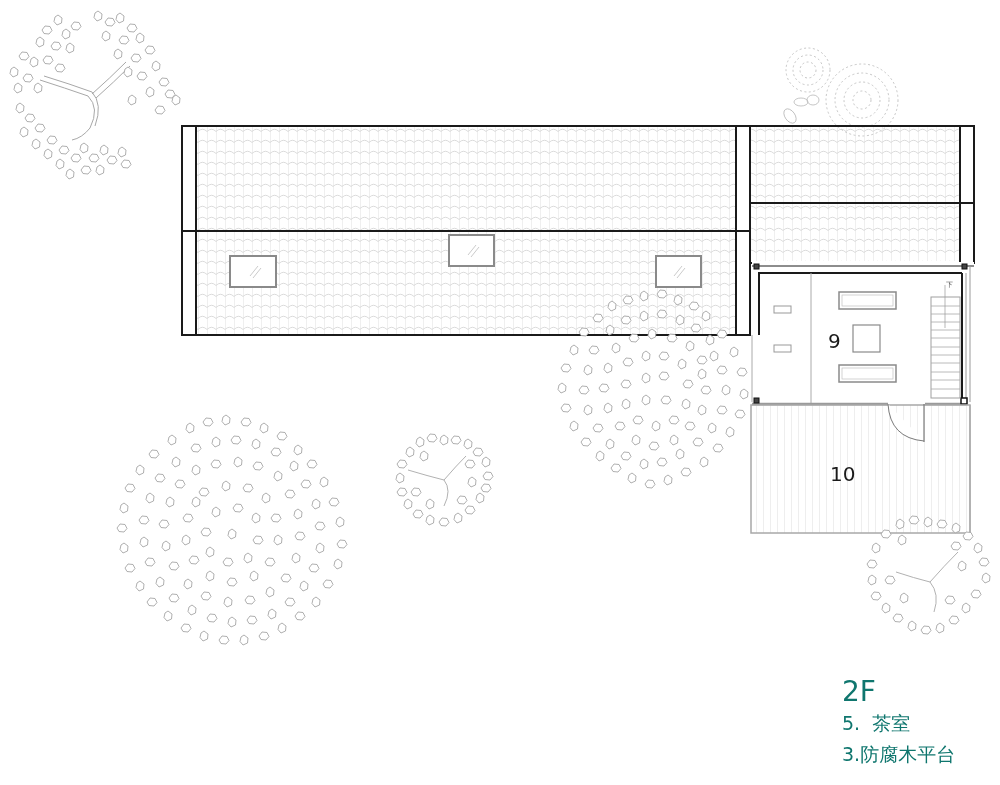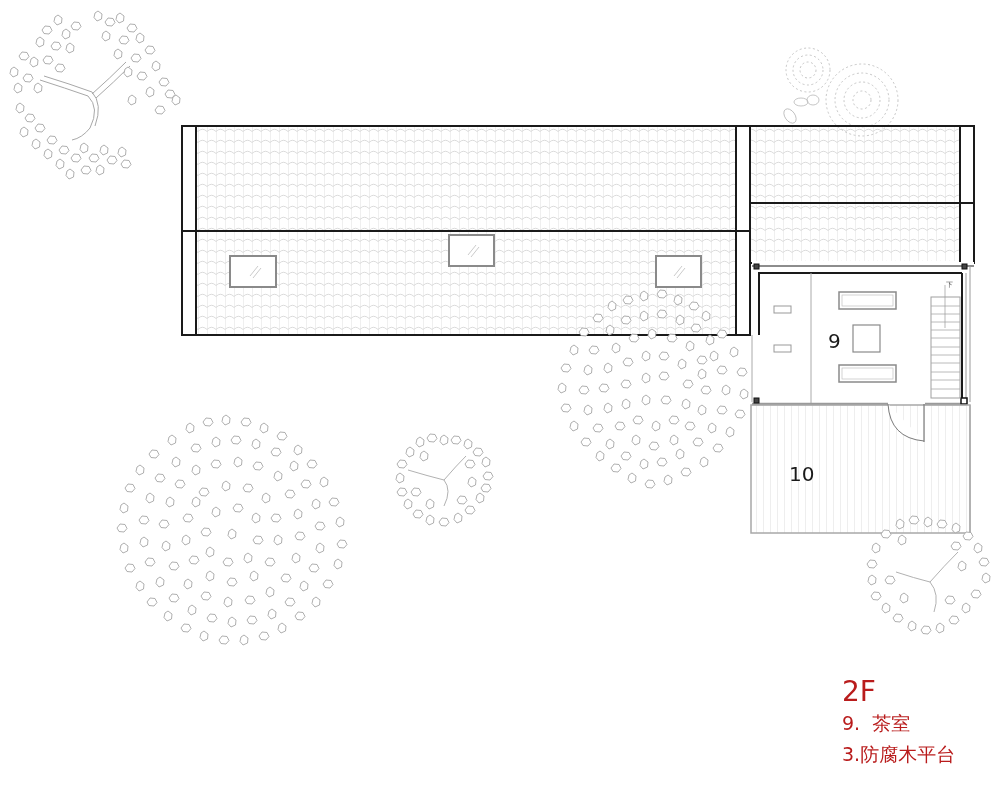--- a/index.html
+++ b/index.html
@@ -1,20 +1,20 @@
 <!DOCTYPE html>
 <html><head>
 <meta charset="utf-8">
 <style>
   html, body { margin: 0; padding: 0; background: #ffffff; }
   body { width: 1000px; height: 785px; position: relative; overflow: hidden; font-family: "DejaVu Sans", "Liberation Sans", sans-serif; }
   #plan { position: absolute; left: 0; top: 0; }
   .label { position: absolute; color: #1a1a1a; font-family: "DejaVu Sans", "Liberation Sans", sans-serif; }
   .room-num { font-size: 20px; }
-  #legend { position: absolute; left: 842px; top: 676px; color: #b91c1c; }
+  #legend { position: absolute; left: 842px; top: 676px; color: #0f766e; }
   #legend .floor { font-size: 28px; line-height: 32px; font-family: "DejaVu Sans", "Liberation Sans", sans-serif; }
   #legend .item { font-size: 19px; line-height: 31px; white-space: nowrap; }
 </style>
 </head>
 <body>
 
 <svg id="plan" width="1000" height="785" viewBox="0 0 1000 785" xmlns="http://www.w3.org/2000/svg">
   <defs>
     <pattern id="tiles" x="0" y="0" width="9" height="11" patternUnits="userSpaceOnUse">
       <path d="M0 10.5 Q4.5 6 9 10.5" fill="none" stroke="#d2d2d2" stroke-width="0.8"></path>
@@ -451,19 +451,19 @@
         <use href="#leaf2" x="956" y="546"></use>
       <use href="#leaf" x="962" y="566"></use>
         <use href="#leaf2" x="890" y="580"></use>
         <use href="#leaf" x="904" y="598"></use>
         <use href="#leaf2" x="950" y="600"></use>
     </g>
   </g>
 </svg>
 
 <div class="label room-num" style="left:828px; top:329px;">9</div>
-<div class="label room-num" style="left:789px; top:462px;">10</div>
+<div class="label room-num" style="left:830px; top:462px;">10</div>
 
 <div id="legend">
   <div class="floor">2F</div>
-  <div class="item" style="white-space:pre;">9.  茶室</div>
+  <div class="item" style="white-space:pre;">5.  茶室</div>
   <div class="item">3.防腐木平台</div>
 </div>
 
 </body></html>

